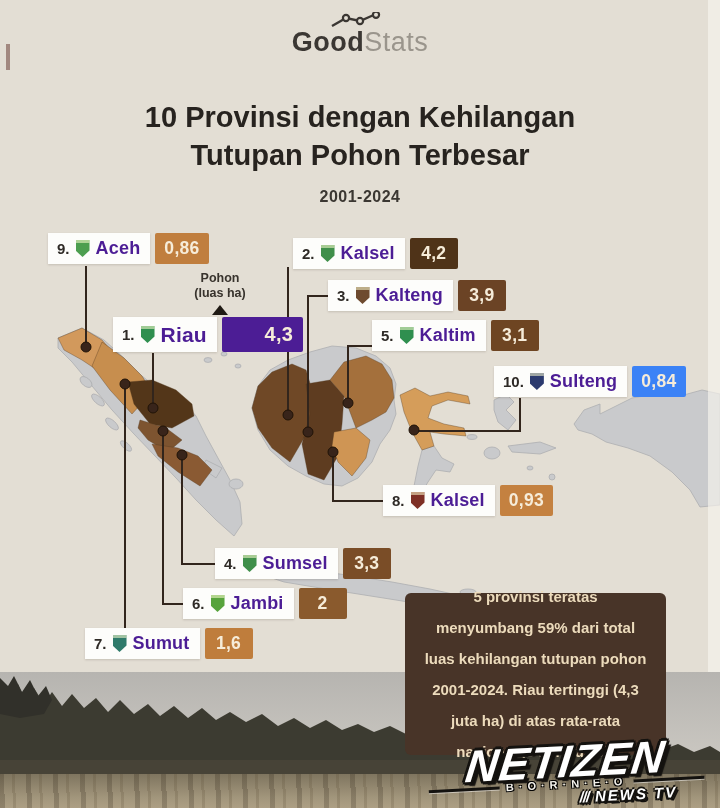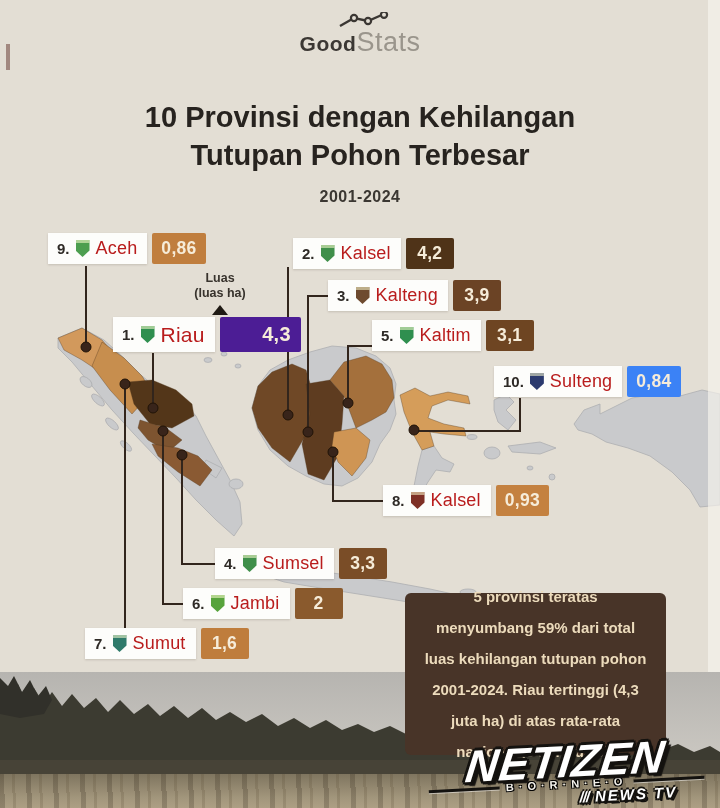--- a/index.html
+++ b/index.html
@@ -3,42 +3,42 @@
 <meta charset="utf-8">
 <style>
   html,body{margin:0;padding:0;}
   body{font-family:"Liberation Sans", sans-serif;}
   .page{position:relative;width:720px;height:808px;background:#e3ded4;overflow:hidden;}
 
   
   .logo-wrap{position:absolute;top:12px;left:0;right:0;text-align:center;z-index:5;}
   .logo{position:relative;display:inline-block;padding-top:15px;}
   .logo svg{position:absolute;top:0;left:38px;}
-  .logo .good{font-size:21px;font-weight:800;color:#3b3733;letter-spacing:.5px;}
+  .logo .good{font-size:27px;font-weight:800;color:#3b3733;letter-spacing:.5px;}
   .logo .stats{font-size:27px;font-weight:400;color:#9a958c;letter-spacing:.5px;}
   .title{position:absolute;top:98px;left:0;right:0;text-align:center;font-size:29px;line-height:38px;font-weight:800;color:#27231f;z-index:5;}
   .subtitle{position:absolute;top:188px;left:0;right:0;text-align:center;font-size:16px;font-weight:700;letter-spacing:.5px;color:#3b3732;z-index:5;}
 
   
   .map-svg{position:absolute;left:0;top:0;width:720px;height:808px;z-index:1;}
   .island{fill:#c9cacc;stroke:#adaeb1;stroke-width:.8;}
   .prov-shape{stroke:rgba(80,55,30,.45);stroke-width:.8;}
   .connector{fill:none;stroke:#32251c;stroke-width:2;}
   .map-dot{fill:#38241a;stroke:#201307;stroke-width:1;}
 
   
   .unit-note{position:absolute;left:184px;top:271px;width:72px;text-align:center;z-index:4;}
   .unit-note .t{font-size:12.5px;line-height:15px;color:#38332d;font-weight:600;}
   .unit-note .tri{width:0;height:0;border-left:8px solid transparent;border-right:8px solid transparent;border-bottom:10px solid #1f1a14;margin:4px auto 0;}
 
   
   .prov{position:absolute;display:flex;align-items:center;gap:5px;z-index:4;}
   .prov .box{background:#fdfdfb;display:flex;align-items:center;gap:6px;height:31px;padding:0 10px 0 9px;box-shadow:0 1px 2px rgba(60,50,40,.18);}
   .prov .rank{font-size:15px;font-weight:600;color:#2e2a26;}
-  .prov .name{font-size:18px;font-weight:400;color:#b91c1c;letter-spacing:.2px;}
+  .prov .name{font-size:18px;font-weight:700;color:#4c1d95;letter-spacing:.2px;}
   .prov .emb{width:14px;height:17px;clip-path:polygon(0 0,100% 0,100% 62%,50% 100%,0 62%);flex:none;box-shadow:inset 0 3px 0 rgba(255,255,210,.55);}
   .prov .chip{height:31px;min-width:30px;display:flex;align-items:center;justify-content:center;padding:0 9px;border-radius:2px;color:#f6ecd9;font-weight:800;font-size:17.5px;letter-spacing:.3px;}
   .prov.large .box{height:35px;}
   .prov.large .name{font-size:21px;}
   .prov.large .chip{height:35px;font-size:20px;}
 
   
   .note-box{position:absolute;left:405px;top:593px;width:261px;height:162px;border-radius:6px;z-index:3;display:flex;align-items:center;justify-content:center;padding:0 18px;box-sizing:border-box;}
   .note-box p{margin:0;font-size:15px;line-height:31px;font-weight:600;text-align:center;color:#ecdbbc;}
 
@@ -143,21 +143,21 @@
     <circle class="map-dot" cx="163" cy="431" r="5"></circle>
     <circle class="map-dot" cx="182" cy="455" r="5"></circle>
     <circle class="map-dot" cx="288" cy="415" r="5"></circle>
     <circle class="map-dot" cx="308" cy="432" r="5"></circle>
     <circle class="map-dot" cx="348" cy="403" r="5"></circle>
     <circle class="map-dot" cx="333" cy="452" r="5"></circle>
     <circle class="map-dot" cx="414" cy="430" r="5"></circle>
   </svg>
 
   <div class="unit-note">
-    <div class="t">Luas</div>
+    <div class="t">Pohon</div>
     <div class="t">(luas ha)</div>
     <div class="tri"></div>
   </div>
 
   <div class="prov" style="left:48px;top:233px;">
     <div class="box">
       <span class="rank">9.</span>
       <span class="emb" style="background: rgb(76, 158, 79);"></span>
       <span class="name">Aceh</span>
     </div>

